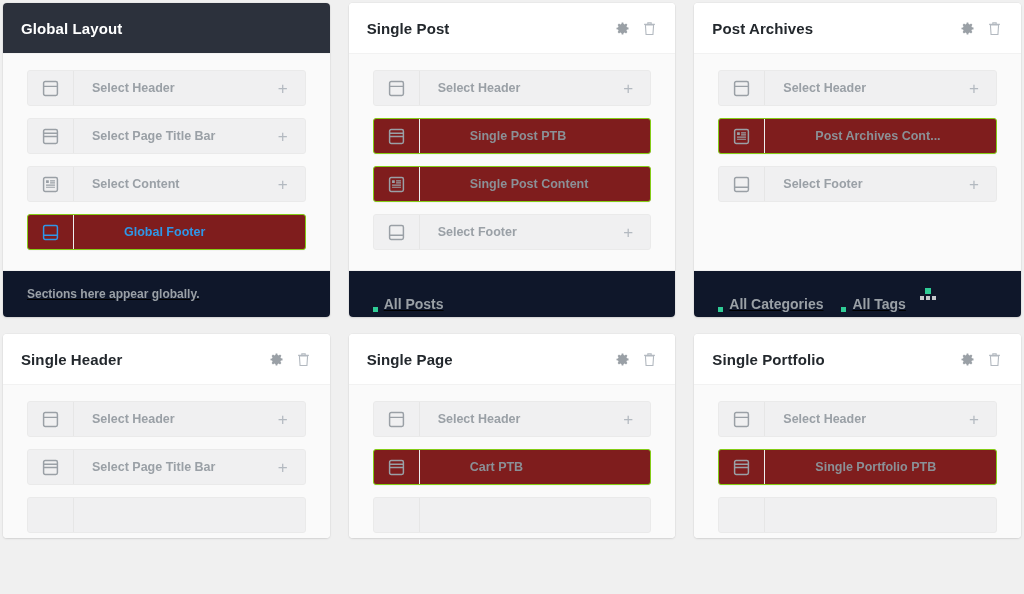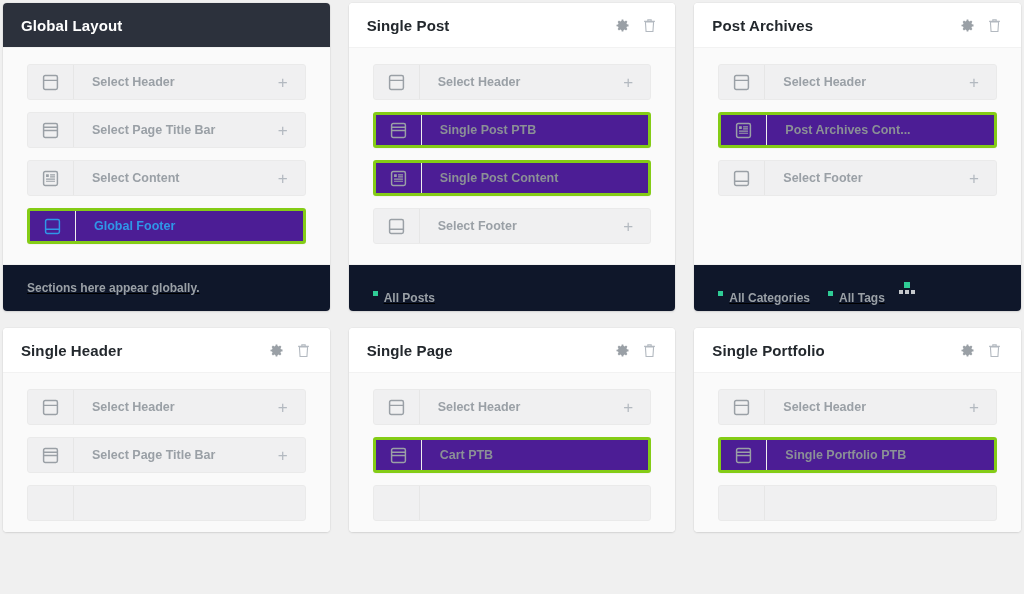--- a/index.html
+++ b/index.html
@@ -20,21 +20,21 @@
   .card {
     background: #ffffff;
     border-radius: 4px;
     box-shadow: 0 1px 2px rgba(0,0,0,0.10), 0 0 0 1px rgba(0,0,0,0.025);
     overflow: hidden;
     display: flex;
     flex-direction: column;
   }
   
   .card-head {
-    height: 44px;
+    height: 50px;
     display: flex;
     align-items: center;
     padding: 0 18px;
     background: #ffffff;
     flex: none;
   }
   .card-head.dark { background: #2c313c; }
   .card-title {
     font-size: 15px;
     font-weight: bold;
@@ -71,23 +71,24 @@
     border-radius: 3px;
     margin-bottom: 12px;
     overflow: hidden;
   }
   .row:last-child { margin-bottom: 0; justify-content: flex-end; }
   .row.empty {
     background: #f0f0f1;
     border: 1px solid #eaeaea;
   }
   .row.filled {
-    background: #4c1d95;
-    border: 3px solid #84cc16;
+    background: #7f1d1d;
+    border: 1px solid #84cc16;
     box-shadow: 0 1px 1px rgba(0,0,0,0.03);
+    gap: 32px;
   }
   .row-icon {
     width: 46px;
     flex: none;
     display: flex;
     align-items: center;
     justify-content: center;
     border-right: 1px solid #e6e6e6;
   }
   .row.filled .row-icon { border-right-color: #efefef; }
@@ -130,22 +131,22 @@
     text-decoration: underline;
   }
   .foot-note {
     font-size: 12px;
     font-weight: bold;
     color: #9aa0a6;
     white-space: nowrap;
   }
   .tag {
     display: inline-flex;
-    align-items: flex-start;
-    font-size: 12px;
+    align-items: flex-end;
+    font-size: 14px;
     font-weight: bold;
     color: #9aa0a6;
     white-space: nowrap;
     cursor: pointer;
     margin-top: 19px;
   }
   .tag .dot {
     width: 5px; height: 5px;
     background: #2fcc96;
     margin-right: 6px;

